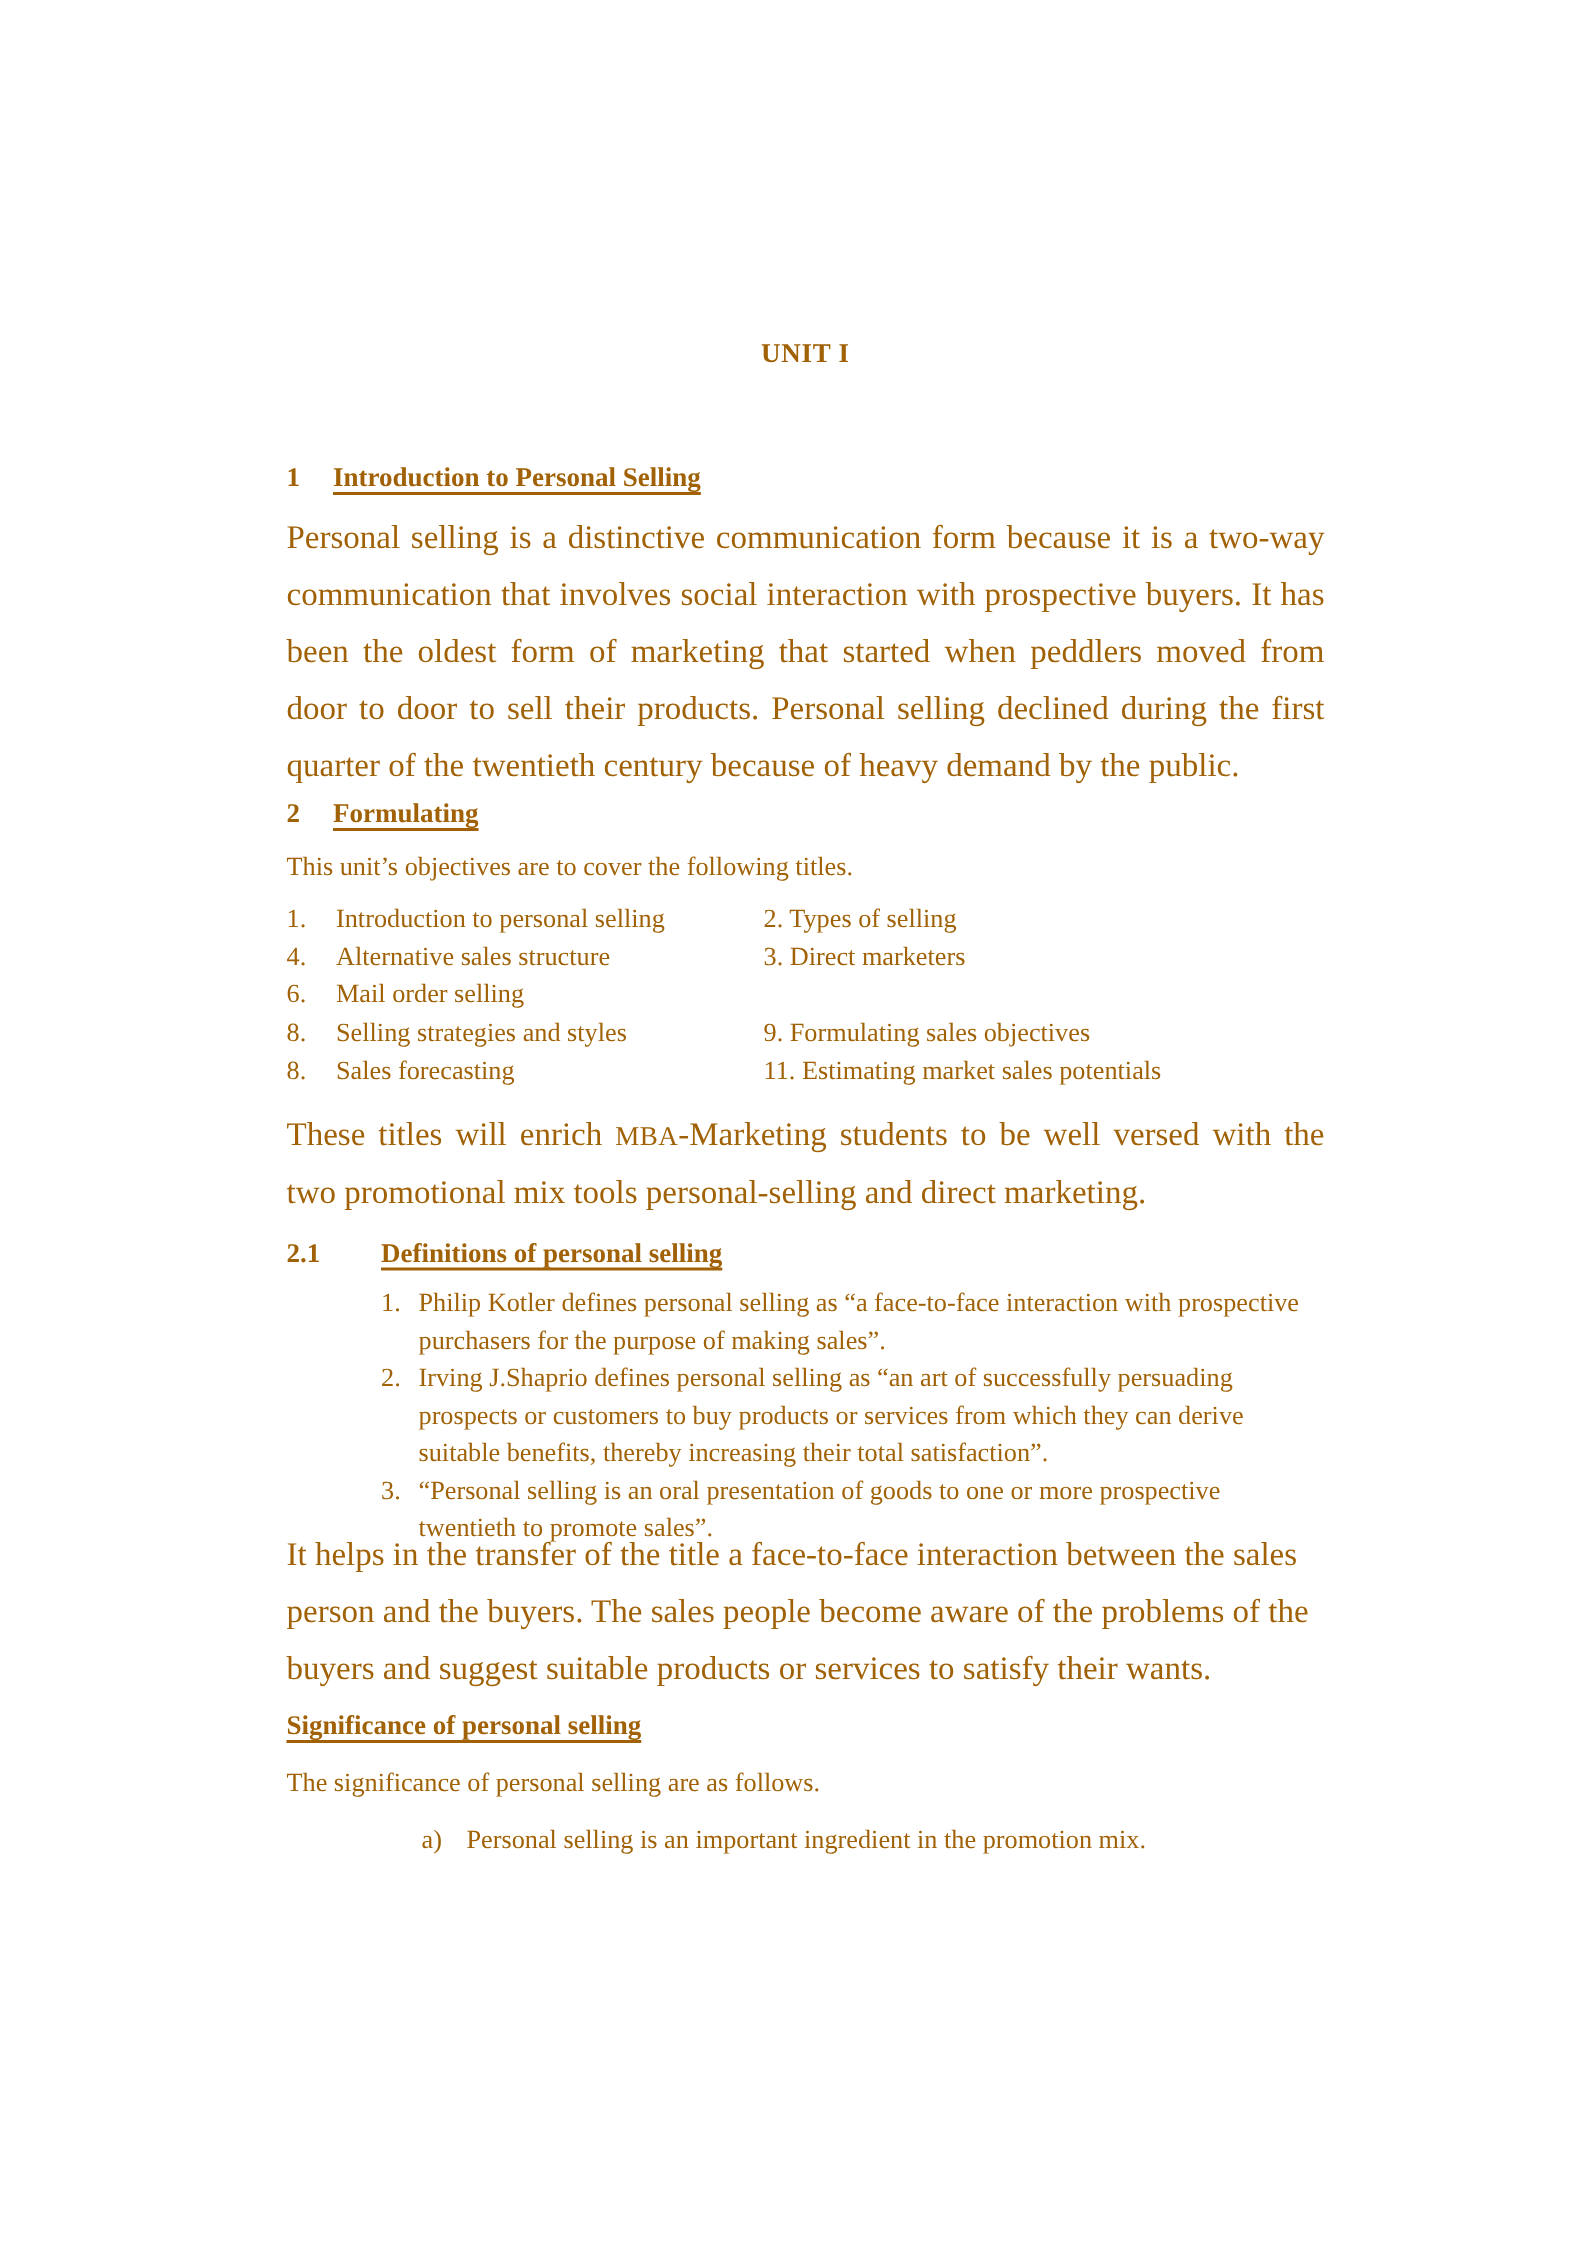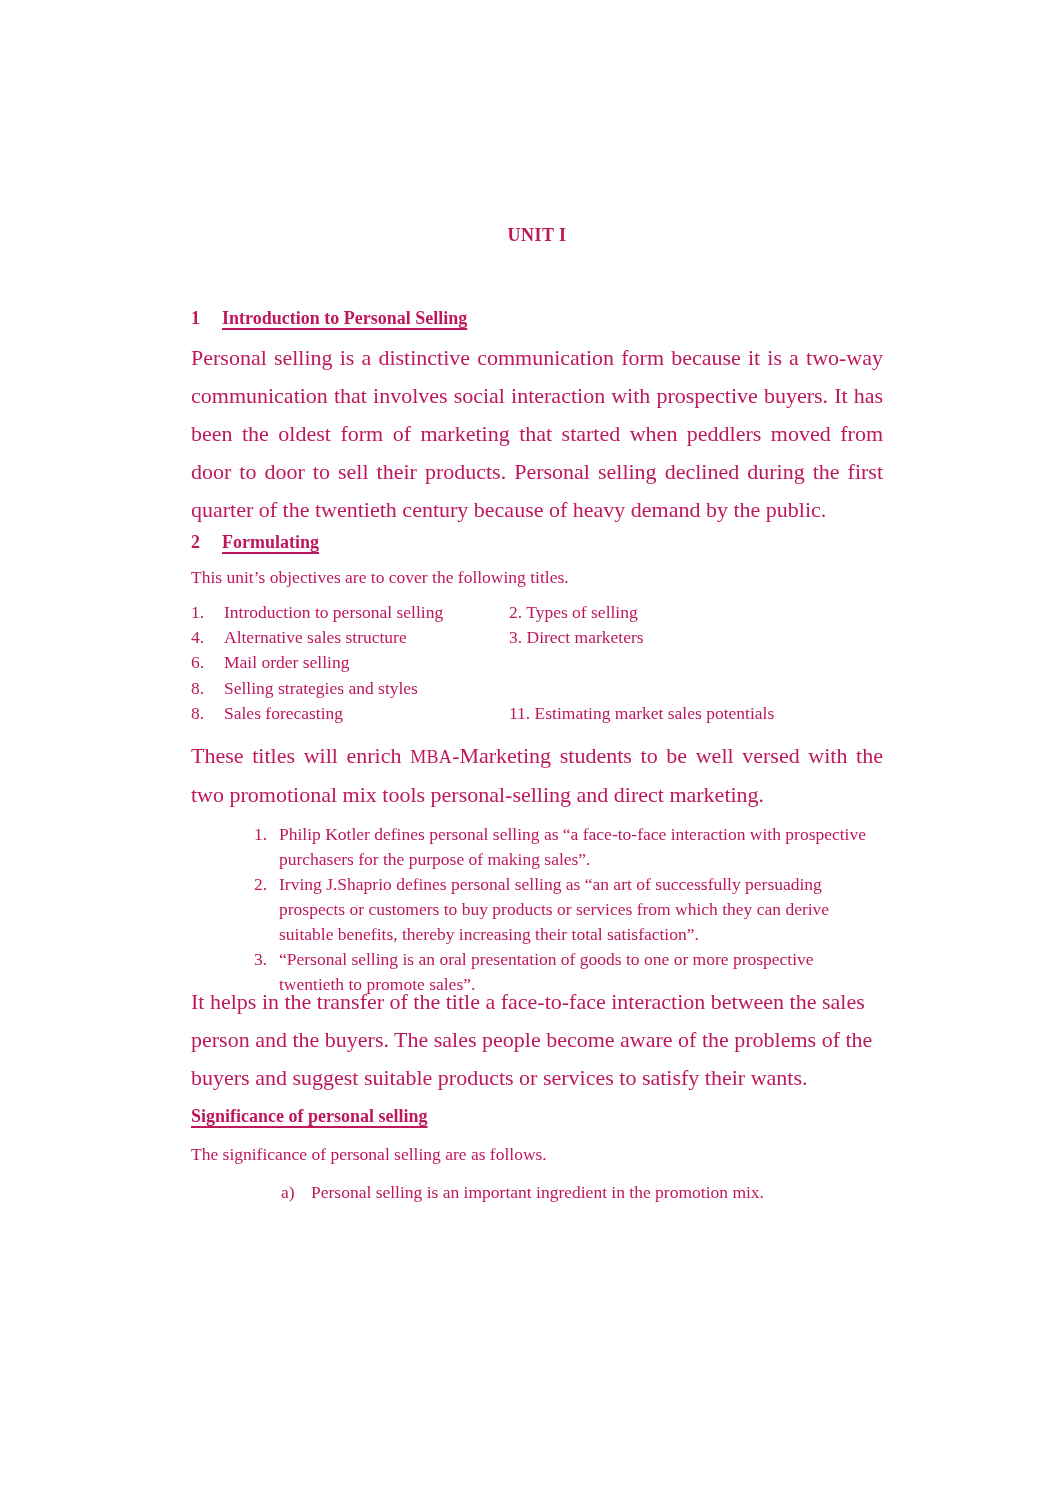--- a/index.html
+++ b/index.html
@@ -1,21 +1,21 @@
 <!DOCTYPE html>
 <html><head>
 <meta charset="utf-8">
 <style>
   html, body { margin: 0; padding: 0; background: #ffffff; }
   .page {
     position: relative;
     width: 884px;
     height: 1496px;
     background: #ffffff;
-    color: #be185d;
+    color: #a16207;
     font-family: "Liberation Serif", "DejaVu Serif", serif;
     overflow: hidden;
   }
   .content {
     position: absolute;
     left: 191px;
     top: 0;
     width: 692px;
   }
   .doc-title {
@@ -116,30 +116,35 @@
         <span class="obj-left">Alternative sales structure</span>
         <span class="obj-right">3. Direct marketers</span>
       </div>
       <div class="obj-row">
         <span class="obj-num">6.</span>
         <span class="obj-left">Mail order selling</span>
       </div>
       <div class="obj-row">
         <span class="obj-num">8.</span>
         <span class="obj-left">Selling strategies and styles</span>
+        <span class="obj-right">9. Formulating sales objectives</span>
       </div>
       <div class="obj-row">
         <span class="obj-num">8.</span>
         <span class="obj-left">Sales forecasting</span>
         <span class="obj-right">11. Estimating market sales potentials</span>
       </div>
     </div>
 
     <p class="para justify p2"><span>These titles will enrich </span><span class="mba">MBA</span><span>-Marketing students to be well versed with the two promotional mix tools personal-selling and direct marketing.</span></p>
 
+    <div class="heading h-sub h21">
+      <span class="h-num">2.1</span>
+      <span class="h-text">Definitions of personal selling</span>
+    </div>
 
     <div class="defs">
       <div class="def-item">
         <span class="def-num">1.</span>
         <div class="def-text">Philip Kotler defines personal selling as “a face-to-face interaction with prospective purchasers for the purpose of making sales”.</div>
       </div>
       <div class="def-item">
         <span class="def-num">2.</span>
         <div class="def-text">Irving J.Shaprio defines personal selling as “an art of successfully persuading prospects or customers to buy products or services from which they can derive suitable benefits, thereby increasing their total satisfaction”.</div>
       </div>

